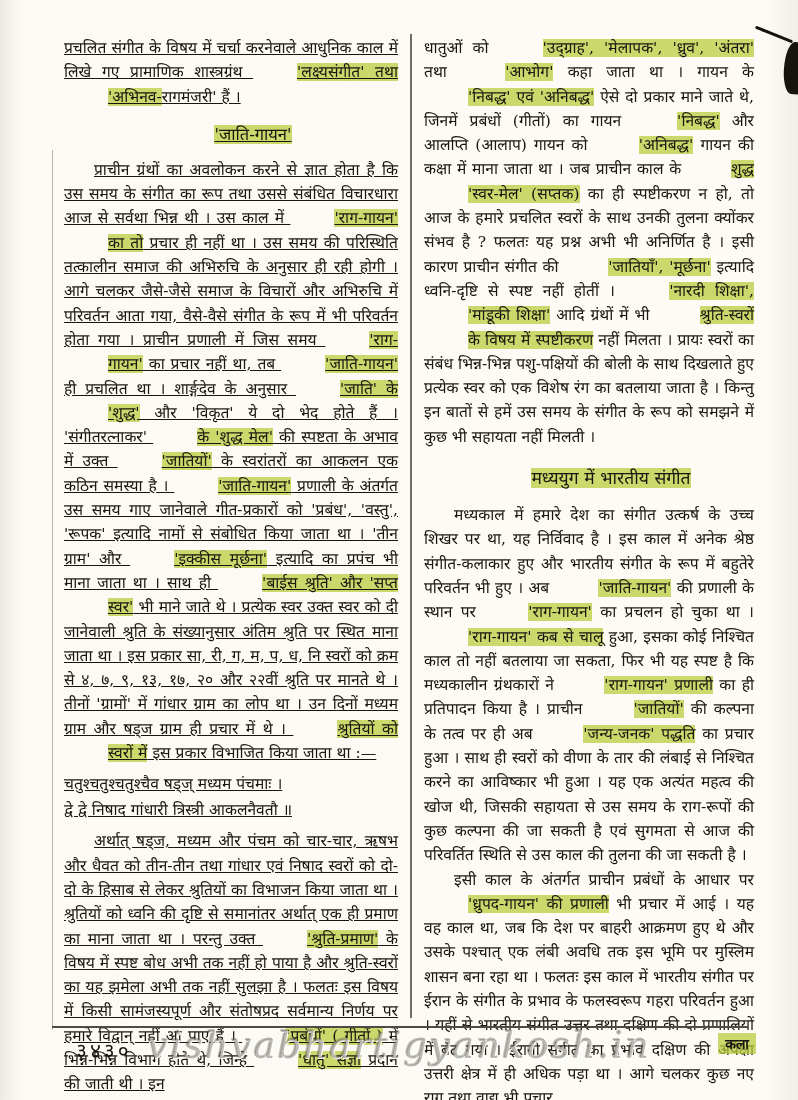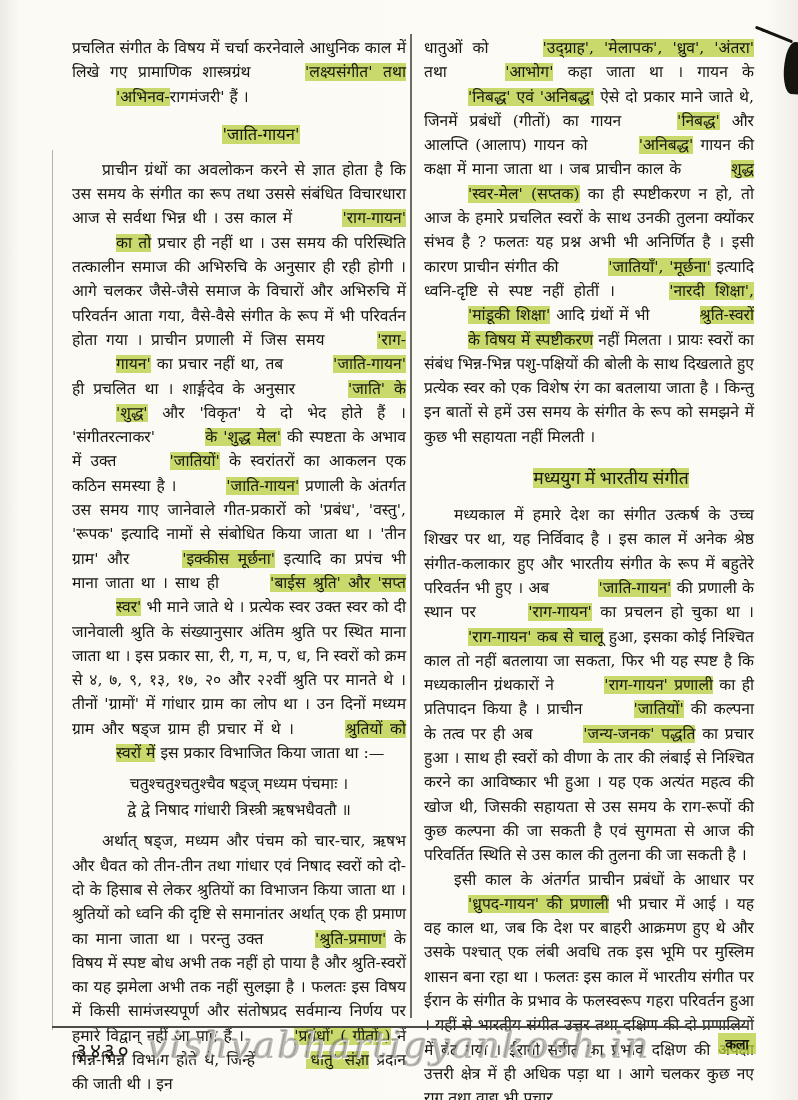--- a/index.html
+++ b/index.html
@@ -6,30 +6,30 @@
   .page{
     position:relative;
     width:798px;height:1100px;
     margin:0 auto;
     background:linear-gradient(90deg,#eceae3 0,#fbfaf5 2.5%,#fcfbf6 96%,#f0eee7 100%);
     overflow:hidden;
     font-family:"DejaVu Serif","Liberation Serif",serif;
     color:#19160f;
   }
   .col{position:absolute;top:36px;text-align:justify;font-size:15.6px;line-height:24.3px;}
-  .col.left{left:72px;width:334px;}
+  .col.left{left:64px;width:334px;text-decoration:underline;}
   .col.right{left:424px;width:330px;}
   .col p{margin:0;}
   .indent{text-indent:30px;}
   .heading{
     text-align:center;font-weight:normal;font-size:16.5px;
     margin:13px 0 10px;line-height:26px;text-indent:0;
   }
-  .heading.big{font-size:17.5px;margin:16px 0 12px;font-family:Liberation Serif, serif;}
-  .verse{text-align:center;margin:6px 0 6px;text-indent:0;}
+  .heading.big{font-size:17.5px;margin:16px 0 12px;}
+  .verse{margin:6px 0 6px;text-indent:0;}
   .verse-line{line-height:26px;white-space:nowrap;}
   .hl{background:rgba(182,204,54,0.72);box-decoration-break:clone;margin-left:44px;-webkit-box-decoration-break:clone;}
   .col-rule{position:absolute;left:410px;top:34px;height:984px;width:1.5px;background:#6e6c64;}
   .left-edge-line{position:absolute;left:52px;top:150px;height:880px;width:1px;background:#b5b2a7;}
   .footer-rule{position:absolute;left:52px;width:696px;top:1026px;height:1.5px;background:#4d4b44;}
   .page-num{position:absolute;left:76px;top:1036px;font-size:21px;letter-spacing:3px;}
   .watermark{
     position:absolute;left:50%;top:1024px;transform:translateX(-50%);
     font-size:37px;font-style:italic;letter-spacing:2px;white-space:nowrap;
     color:rgba(110,107,96,0.45);
@@ -55,21 +55,21 @@
 
   <div class="left-edge-line"></div>
   <div class="col-rule"></div>
 
   <div class="col left">
     <p><span>प्रचलित संगीत के विषय में चर्चा करनेवाले आधुनिक काल में लिखे गए प्रामाणिक शास्त्रग्रंथ </span><span class="hl">'लक्ष्यसंगीत' तथा 'अभिनव-</span><span>रागमंजरी' हैं ।</span></p>
     <h2 class="heading"><span class="hl">'जाति-गायन'</span></h2>
     <p class="indent"><span>प्राचीन ग्रंथों का अवलोकन करने से ज्ञात होता है कि उस समय के संगीत का रूप तथा उससे संबंधित विचारधारा आज से सर्वथा भिन्न थी । उस काल में </span><span class="hl">'राग-गायन' का तो</span><span> प्रचार ही नहीं था ।  उस समय की परिस्थिति तत्कालीन समाज की अभिरुचि के अनुसार ही रही होगी । आगे चलकर जैसे-जैसे समाज के विचारों और अभिरुचि में परिवर्तन आता गया, वैसे-वैसे संगीत के रूप में भी परिवर्तन होता गया । प्राचीन प्रणाली में जिस समय </span><span class="hl">'राग-गायन'</span><span> का प्रचार नहीं था, तब </span><span class="hl">'जाति-गायन'</span><span> ही प्रचलित था । शार्ङ्गदेव के अनुसार </span><span class="hl">'जाति' के 'शुद्ध'</span><span> और 'विकृत' ये दो भेद होते हैं । 'संगीतरत्नाकर' </span><span class="hl">के 'शुद्ध मेल'</span><span> की स्पष्टता के अभाव में उक्त </span><span class="hl">'जातियों'</span><span> के स्वरांतरों का आकलन एक कठिन समस्या है । </span><span class="hl">'जाति-गायन'</span><span> प्रणाली के अंतर्गत उस समय गाए जानेवाले गीत-प्रकारों को 'प्रबंध', 'वस्तु', 'रूपक' इत्यादि नामों से संबोधित किया जाता था । 'तीन ग्राम' और </span><span class="hl">'इक्कीस मूर्छना'</span><span> इत्यादि का प्रपंच भी माना जाता था ।  साथ ही </span><span class="hl">'बाईस श्रुति' और 'सप्त स्वर'</span><span> भी माने जाते थे ।  प्रत्येक स्वर उक्त स्वर को दी जानेवाली श्रुति के संख्यानुसार अंतिम श्रुति पर स्थित माना जाता था । इस प्रकार सा, री, ग, म, प, ध, नि स्वरों को क्रम से ४, ७, ९, १३, १७, २० और २२वीं श्रुति पर मानते थे । तीनों 'ग्रामों' में गांधार ग्राम का लोप था ।  उन दिनों मध्यम ग्राम और षड्ज ग्राम ही प्रचार में थे । </span><span class="hl">श्रुतियों को स्वरों में</span><span> इस प्रकार विभाजित किया जाता था :—</span></p>
     <div class="verse">
       <div class="verse-line">चतुश्चतुश्चतुश्चैव  षड्ज्  मध्यम  पंचमाः ।</div>
-      <div class="verse-line">द्वे द्वे निषाद  गांधारी त्रिस्त्री ऋषभधैवतौ ॥</div>
+      <div class="verse-line">द्वे द्वे निषाद  गांधारी त्रिस्त्री आकलनैवतौ ॥</div>
     </div>
     <p class="indent"><span>अर्थात् षड्ज, मध्यम और पंचम को चार-चार, ऋषभ और धैवत को तीन-तीन तथा गांधार एवं निषाद स्वरों को दो-दो के हिसाब से लेकर श्रुतियों का विभाजन किया जाता था । श्रुतियों को ध्वनि की दृष्टि से समानांतर अर्थात् एक ही प्रमाण का माना जाता था ।  परन्तु उक्त </span><span class="hl">'श्रुति-प्रमाण'</span><span> के विषय में स्पष्ट बोध अभी तक नहीं हो पाया है और श्रुति-स्वरों का यह झमेला अभी तक नहीं सुलझा है । फलतः इस विषय में किसी सामंजस्यपूर्ण और संतोषप्रद सर्वमान्य निर्णय पर हमारे विद्वान् नहीं  आ पाए हैं ।  </span><span class="hl">'प्रबंधों' ( गीतों )</span><span> में भिन्न-भिन्न विभाग होते थे, जिन्हें </span><span class="hl">'धातु' संज्ञा</span><span> प्रदान की जाती थी । इन</span></p>
   </div>
 
   <div class="col right">
     <p><span>धातुओं को </span><span class="hl">'उद्ग्राह', 'मेलापक', 'ध्रुव', 'अंतरा'</span><span> तथा </span><span class="hl">'आभोग'</span><span> कहा जाता था । गायन के </span><span class="hl">'निबद्ध' एवं 'अनिबद्ध'</span><span> ऐसे दो प्रकार माने जाते थे, जिनमें प्रबंधों (गीतों) का गायन </span><span class="hl">'निबद्ध'</span><span> और आलप्ति (आलाप) गायन को </span><span class="hl">'अनिबद्ध'</span><span> गायन की कक्षा में माना जाता था । जब प्राचीन काल के </span><span class="hl">शुद्ध 'स्वर-मेल' (सप्तक)</span><span> का ही स्पष्टीकरण न हो, तो आज के हमारे प्रचलित स्वरों के साथ उनकी तुलना क्योंकर संभव है ? फलतः यह प्रश्न अभी भी अनिर्णित है । इसी कारण प्राचीन संगीत की </span><span class="hl">'जातियाँ', 'मूर्छना'</span><span> इत्यादि ध्वनि-दृष्टि से स्पष्ट नहीं होतीं ।  </span><span class="hl">'नारदी शिक्षा', 'मांडूकी शिक्षा'</span><span> आदि ग्रंथों में भी </span><span class="hl">श्रुति-स्वरों के विषय में स्पष्टीकरण</span><span> नहीं मिलता । प्रायः स्वरों का संबंध भिन्न-भिन्न पशु-पक्षियों की बोली के साथ दिखलाते हुए प्रत्येक स्वर को एक विशेष रंग का बतलाया जाता है । किन्तु इन बातों से हमें उस समय के संगीत के रूप को समझने में कुछ भी सहायता नहीं मिलती ।</span></p>
     <h2 class="heading big"><span class="hl">मध्ययुग में भारतीय संगीत</span></h2>
     <p class="indent"><span>मध्यकाल में हमारे देश का संगीत उत्कर्ष के उच्च शिखर पर था, यह निर्विवाद है । इस काल में अनेक श्रेष्ठ संगीत-कलाकार हुए और भारतीय संगीत के रूप में बहुतेरे परिवर्तन भी हुए । अब </span><span class="hl">'जाति-गायन'</span><span> की प्रणाली के स्थान पर </span><span class="hl">'राग-गायन'</span><span> का प्रचलन हो चुका था । </span><span class="hl">'राग-गायन' कब से चालू</span><span> हुआ, इसका कोई निश्चित काल तो नहीं बतलाया जा सकता, फिर भी यह स्पष्ट है कि मध्यकालीन ग्रंथकारों ने </span><span class="hl">'राग-गायन' प्रणाली</span><span> का ही प्रतिपादन किया है । प्राचीन </span><span class="hl">'जातियों'</span><span> की कल्पना के तत्व पर ही अब </span><span class="hl">'जन्य-जनक' पद्धति</span><span> का प्रचार हुआ । साथ ही स्वरों को वीणा के तार की लंबाई से निश्चित करने का आविष्कार भी हुआ । यह एक अत्यंत महत्व की खोज थी, जिसकी सहायता से उस समय के राग-रूपों की कुछ कल्पना की जा सकती है एवं सुगमता से आज की परिवर्तित स्थिति से उस काल की तुलना की जा सकती है ।</span></p>
     <p class="indent"><span>इसी काल के अंतर्गत प्राचीन प्रबंधों के आधार पर </span><span class="hl">'ध्रुपद-गायन' की प्रणाली</span><span> भी प्रचार में आई । यह वह काल था, जब कि देश पर बाहरी आक्रमण हुए थे और उसके पश्चात् एक लंबी अवधि तक इस भूमि पर मुस्लिम शासन बना रहा था । फलतः इस  काल में  भारतीय संगीत पर ईरान के संगीत के प्रभाव के फलस्वरूप गहरा परिवर्तन हुआ । यहीं से भारतीय संगीत उत्तर तथा दक्षिण की दो प्रणालियों में बँट गया । ईरानी संगीत का प्रभाव दक्षिण की अपेक्षा उत्तरी क्षेत्र में ही अधिक पड़ा था ।  आगे  चलकर कुछ नए  राग तथा  वाद्य भी प्रचार</span></p>
   </div>

